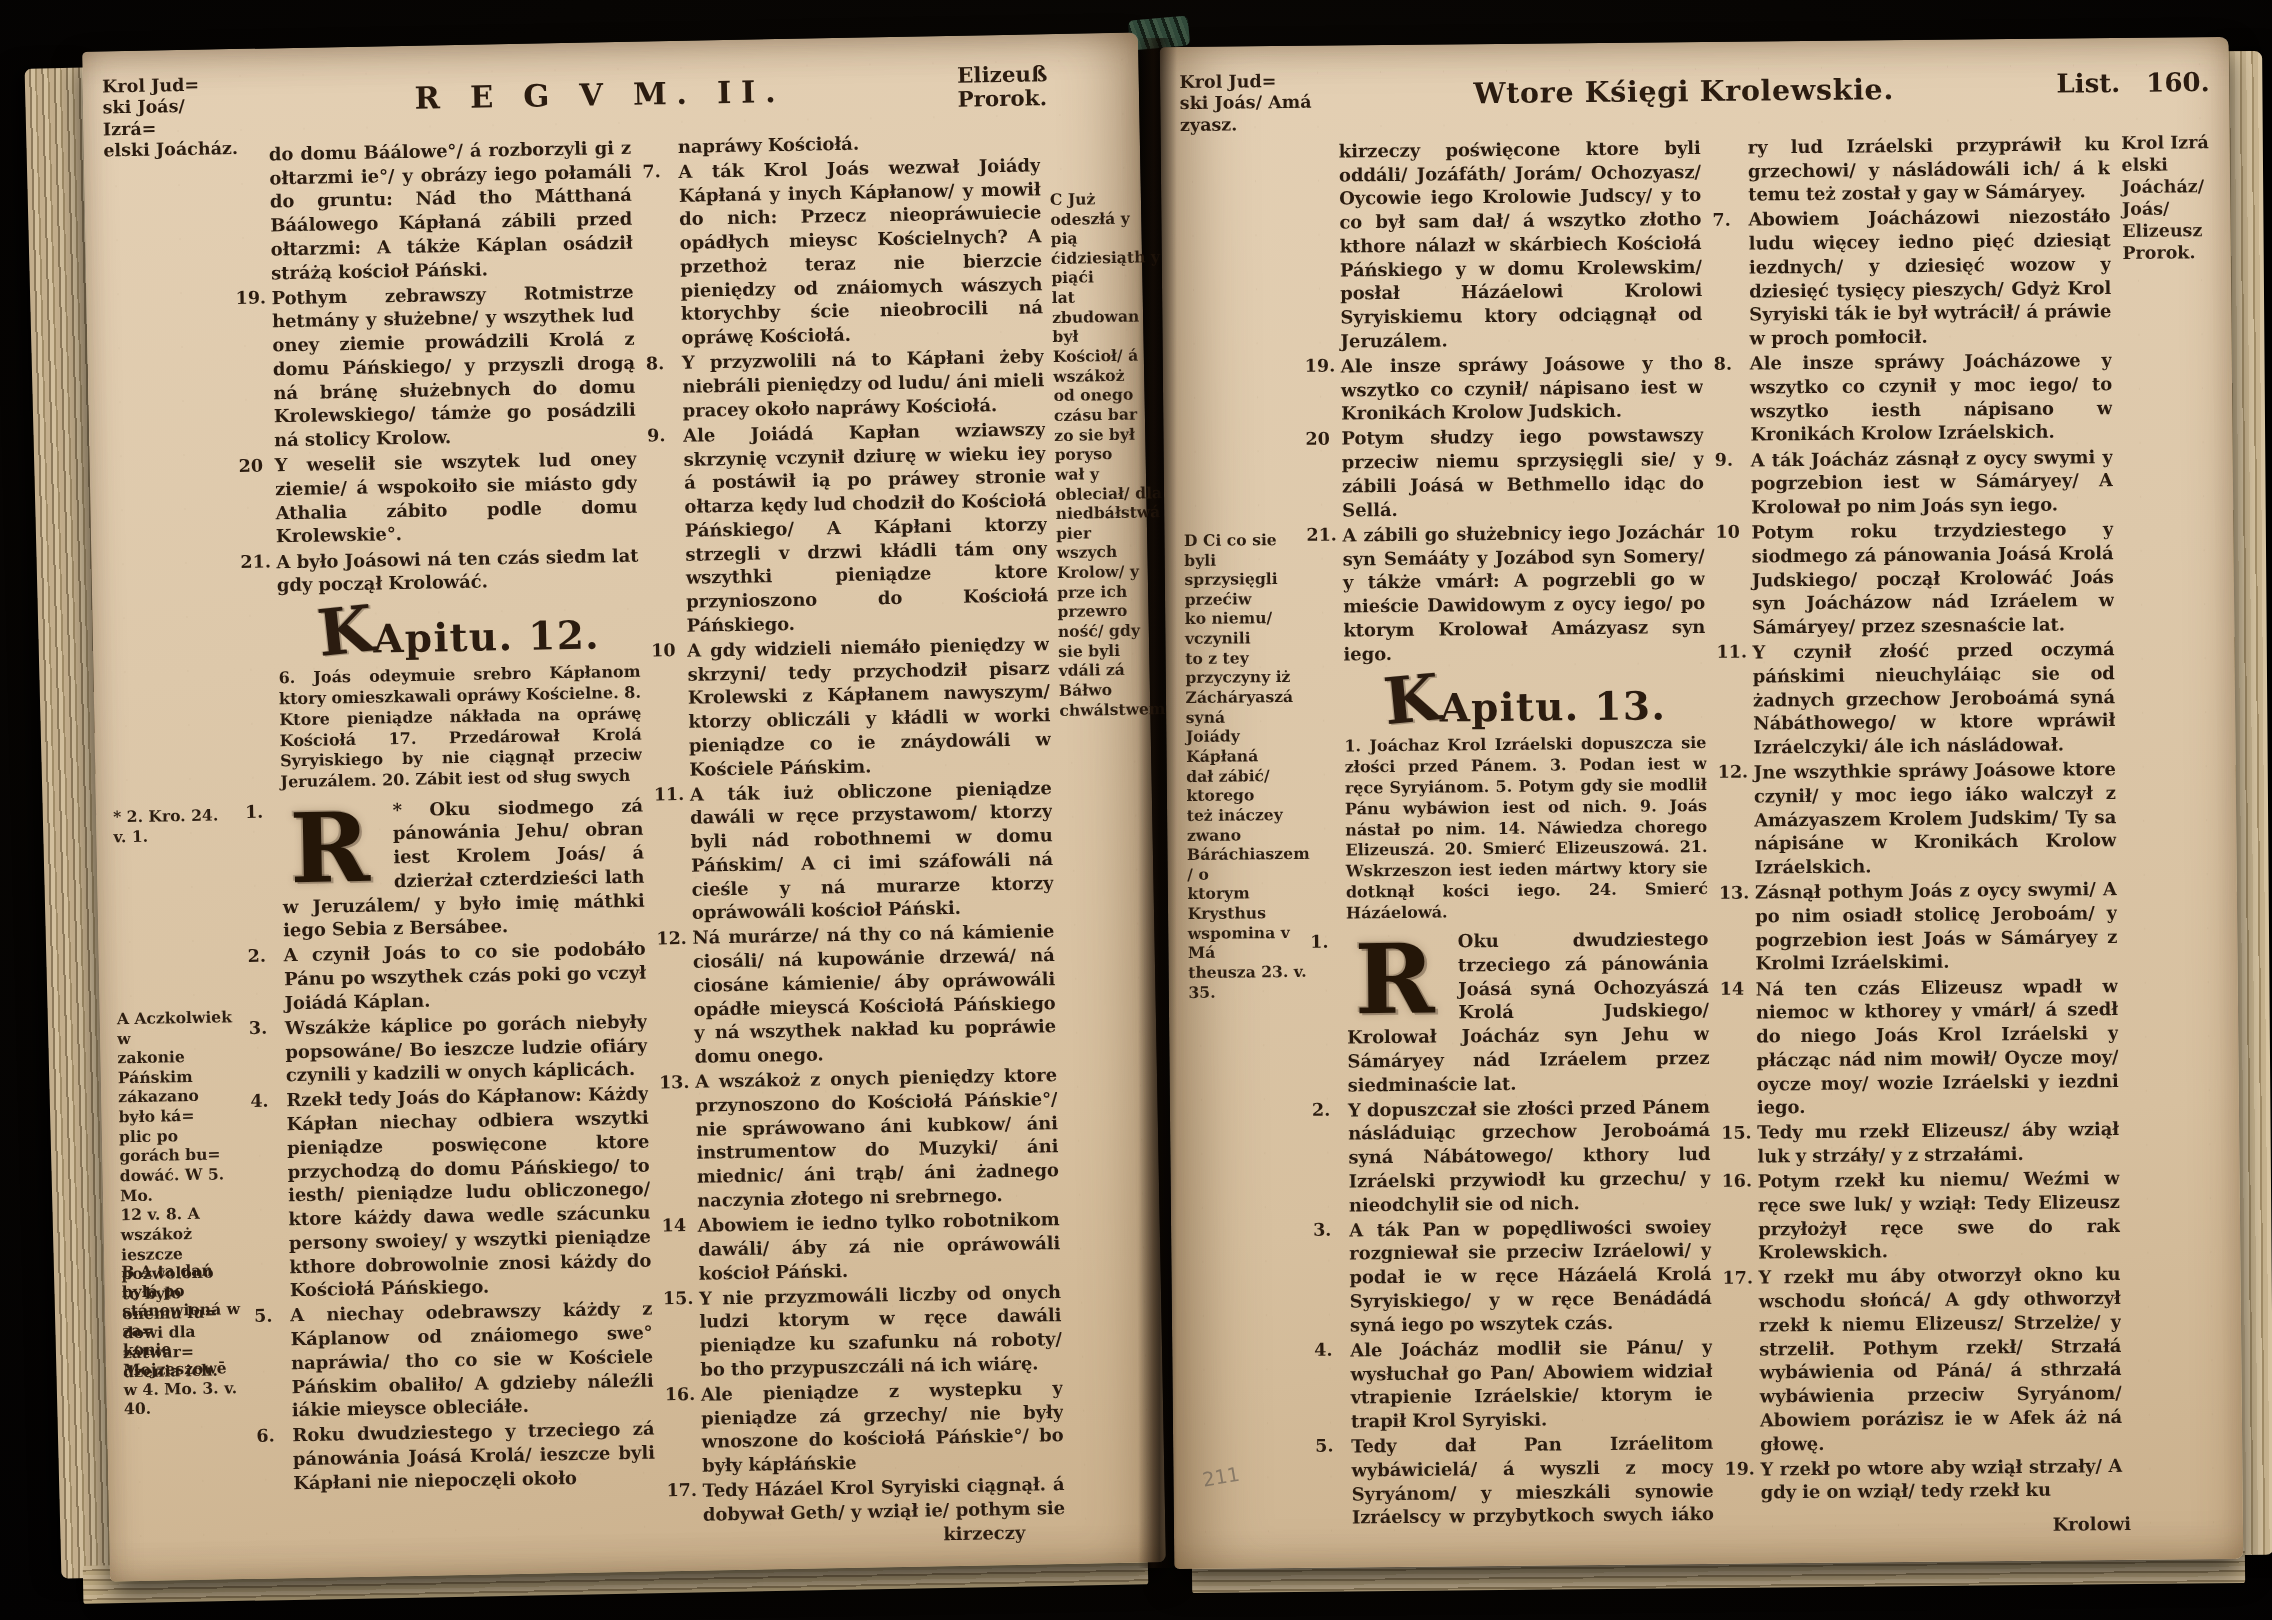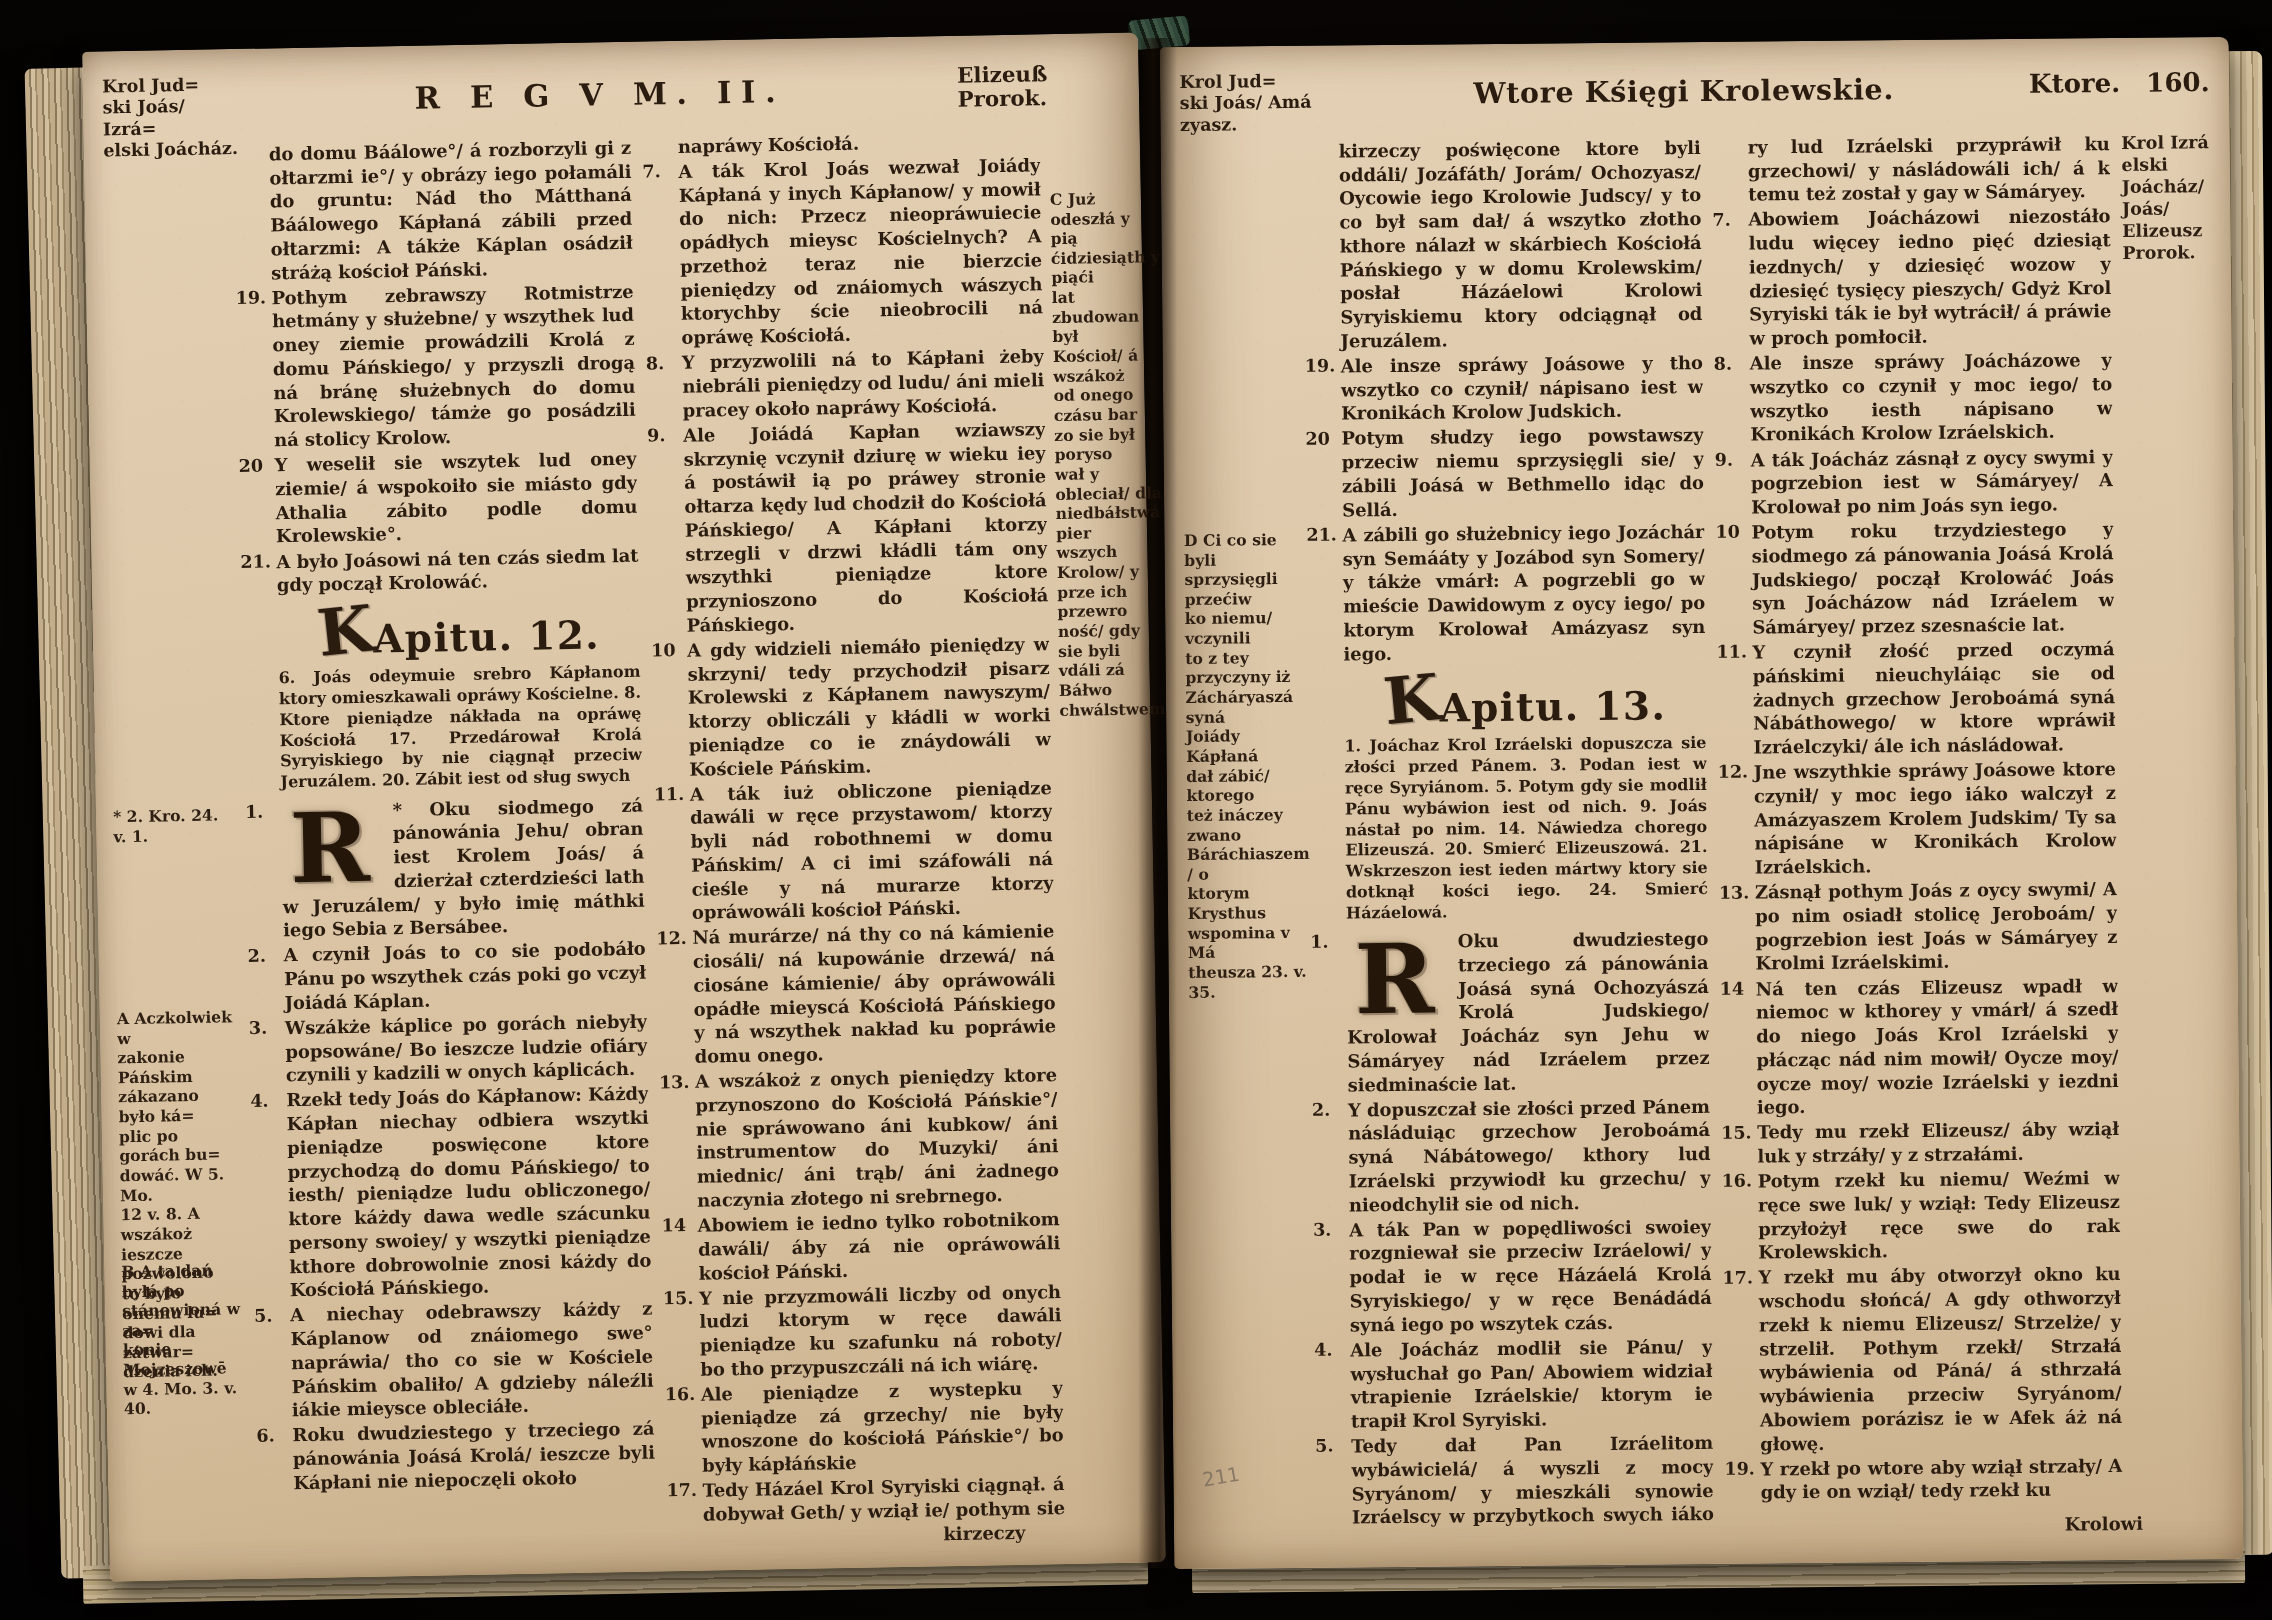--- a/index.html
+++ b/index.html
@@ -75,21 +75,21 @@
   .chap-line{display:flex;justify-content:center;align-items:baseline;}
   .chap-k{font-size:64px;font-weight:700;line-height:.8;transform:rotate(-5deg);
     text-shadow:1.9px 1.3px 0 rgba(43,28,16,.28),-1.3px -0.6px 0 rgba(43,28,16,.22);}
   .chap-rest{font-size:39px;font-weight:700;letter-spacing:1.3px;}
   .summary{font-weight:700;font-size:16px;line-height:1.3;text-align:justify;margin:3.9px 0 6.5px 0;}
   .dropcap{float:left;width:109px;font-size:96px;line-height:.9;font-weight:700;
     margin:6.5px 9px 1.3px -6.5px;text-align:center;color:#241608;
     text-shadow:2.6px 1.9px 0 rgba(43,28,16,.3),-1.9px -1.3px 0 rgba(43,28,16,.22),0 0 9px rgba(60,38,16,.25);}
   .catch{position:absolute;font-weight:700;font-size:18px;}
   .page-left .catch{right:140px;bottom:22px;}
-  .page-right .catch{right:100px;bottom:26px;}
+  .page-right .catch{right:112px;bottom:26px;}
 </style>
 </head>
 <body>
 
 <div class="scene">
   <div class="stack stack-left"></div>
   <div class="stack stack-bottom-left"></div>
   <div class="stack stack-right"></div>
   <div class="stack stack-bottom-right"></div>
   <div class="headband"></div>
@@ -249,21 +249,21 @@
   </div>
 
   <div class="page page-right">
     <div class="pg-head">
       <div class="kings-note">Krol Jud=
 ski Joás/ Amá
 zyasz.</div>
       <div class="run-head run-head-right">Wtore Kśięgi Krolewskie.</div>
       <div>
         <div class="folio-line">
-          <span>Ktore.</span>
+          <span>List.</span>
           <span>160.</span>
         </div>
       </div>
     </div>
     <div class="pg-body">
       <div class="omargin">
         <div class="mnote" style="top:390px;left:2.6px;">D Ci co sie byli
 sprzysięgli przećiw
 ko niemu/ vczynili
 to z tey przyczyny iż

